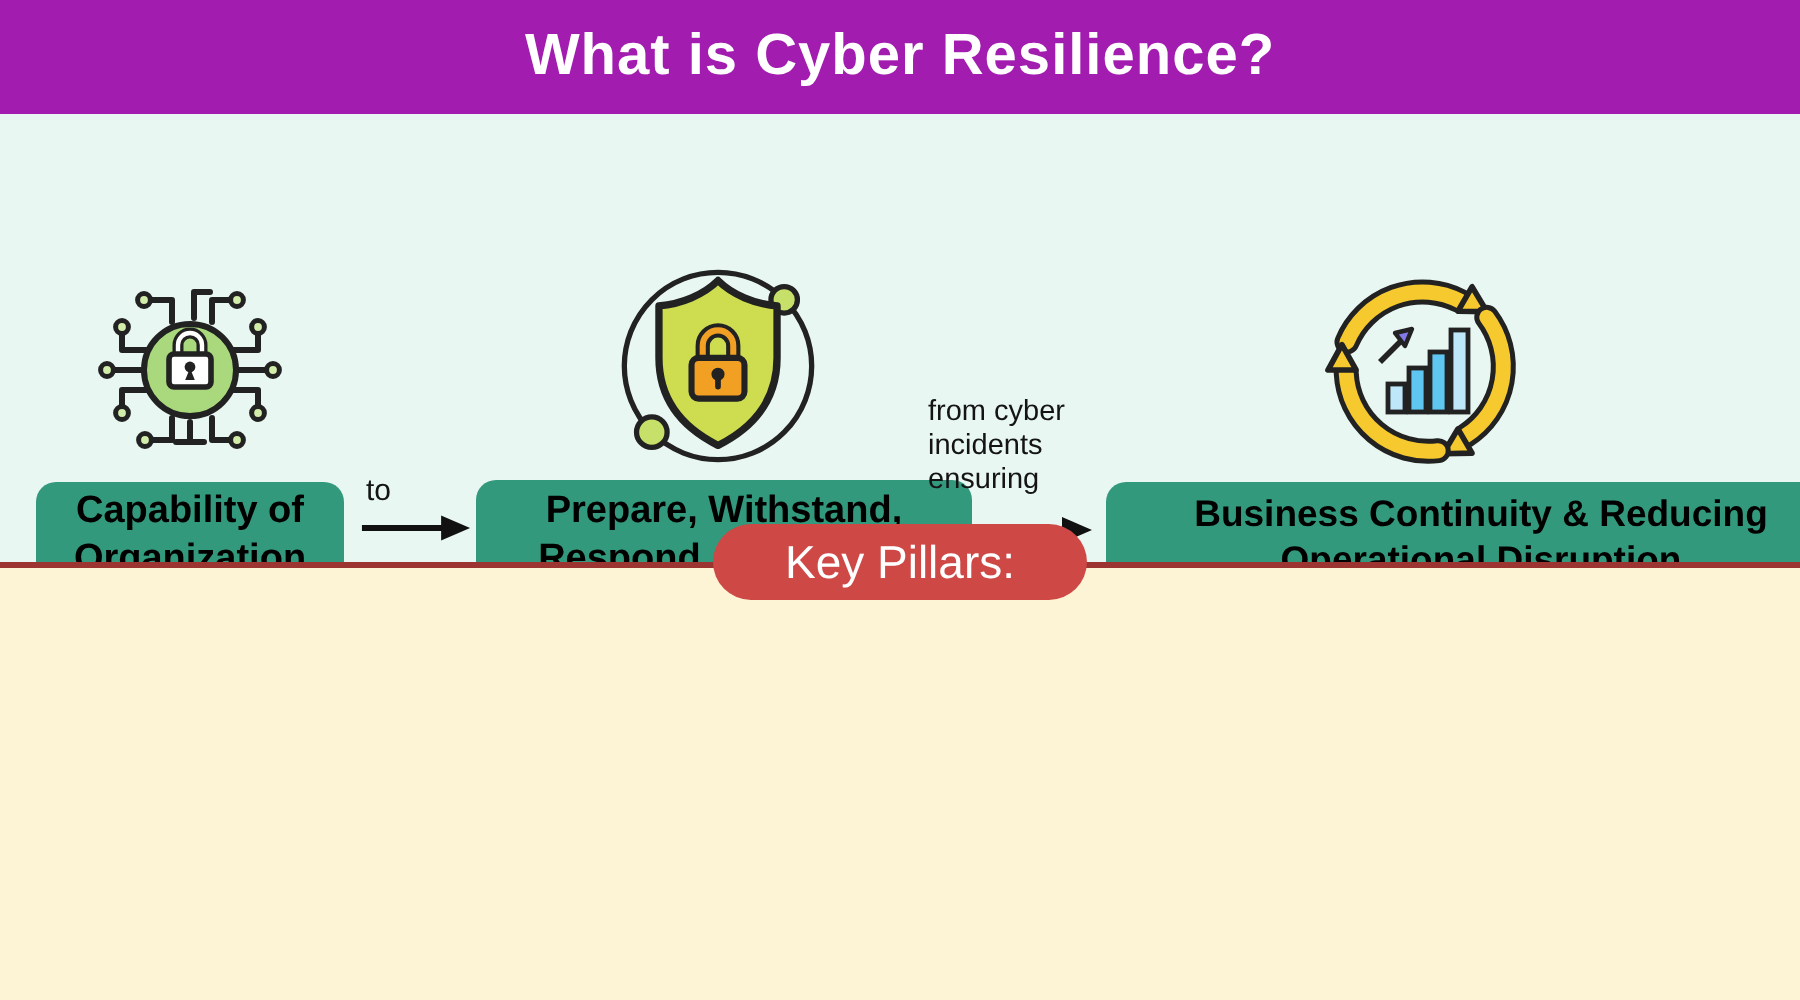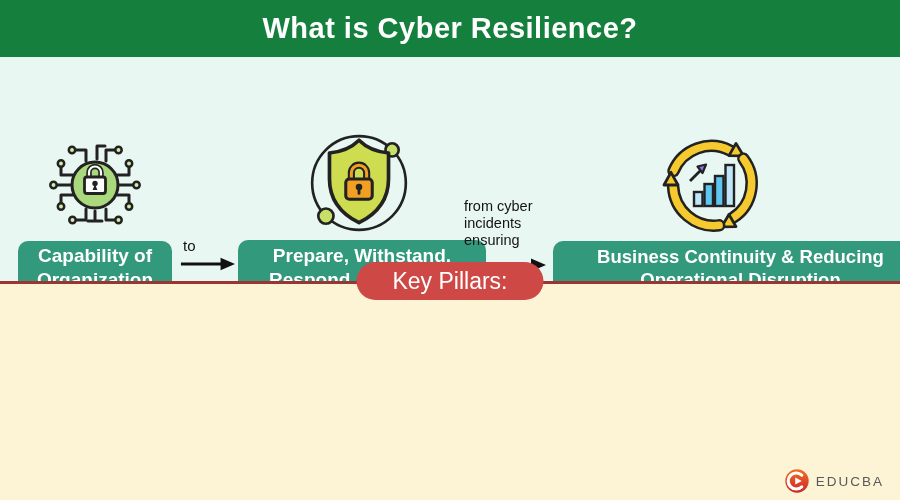--- a/index.html
+++ b/index.html
@@ -1,27 +1,27 @@
 <!DOCTYPE html>
 <html><head>
 <meta charset="utf-8">
 <style>
   html,body{margin:0;padding:0;}
   .page{position:relative;width:900px;height:500px;overflow:hidden;
         font-family:"Liberation Sans",sans-serif;background:#e8f7f1;}
   
-  .header{position:absolute;left:0;top:0;width:900px;height:57px;background:#15803d;
+  .header{position:absolute;left:0;top:0;width:900px;height:57px;background:#a21caf;
           display:flex;align-items:center;justify-content:center;}
   .header h1{margin:0;color:#fff;font-size:29px;font-weight:bold;letter-spacing:.5px;}
   
   .flow{position:absolute;left:0;top:57px;width:900px;height:224px;background:#e8f7f1;}
   .pillars{position:absolute;left:0;top:281px;width:900px;height:219px;background:#fcf4d4;
            border-top:3px solid #9c3431;box-sizing:border-box;}
   
-  .step{position:absolute;background:#33997c;border-radius:10px;color:#ffffff;font-weight:bold;
+  .step{position:absolute;background:#33997c;border-radius:10px;color:#000000;font-weight:bold;
         display:flex;align-items:center;justify-content:center;text-align:center;
         font-size:19px;line-height:1.25;padding:0 4px;box-sizing:border-box;}
   .s1{left:18px;top:184px;width:154px;height:53px;}
   .s2{left:238px;top:183px;width:248px;height:56px;}
   .s3{left:553px;top:184px;width:375px;height:54px;font-size:18.5px;}
   .icon{position:absolute;display:block;}
   .icon svg{width:100%;height:100%;display:block;}
   .i1{left:40px;top:78px;width:110px;height:100px;}
   .i2{left:298px;top:70px;width:122px;height:112px;}
   .i3{left:652px;top:73px;width:120px;height:110px;}
@@ -157,28 +157,14 @@
     
 
     
     
 
     
     
 
   </section>
 
-  <footer class="brand">
-    <svg viewBox="0 0 30 30">
-      <defs>
-        <linearGradient id="edg" x1="0" y1="0" x2="0" y2="1">
-          <stop offset="0" stop-color="#f37021"></stop>
-            <stop offset="1" stop-color="#c9252c"></stop>
-        </linearGradient>
-      </defs>
-      <circle cx="15" cy="15" r="13.5" fill="url(#edg)"></circle>
-      <path d="M20.5,8.2 A9.3,9.3 0 1 0 20.5,21.8" fill="none" stroke="#fff" stroke-width="3.6" stroke-linecap="round"></path>
-      <polygon points="13,11 20.5,15 13,19" fill="#fff"></polygon>
-    </svg>
-    <span>EDUCBA</span>
-  </footer>
 
 </div>
 
 </body></html>

